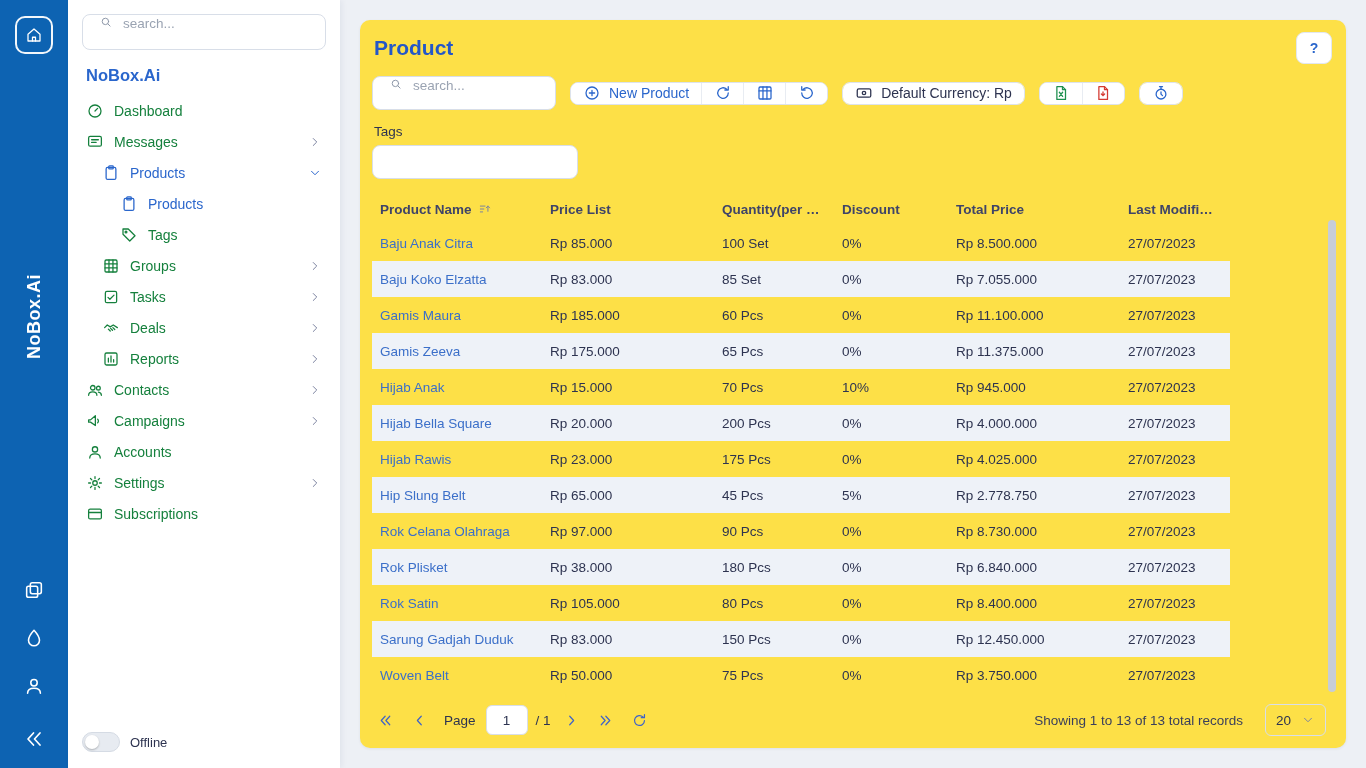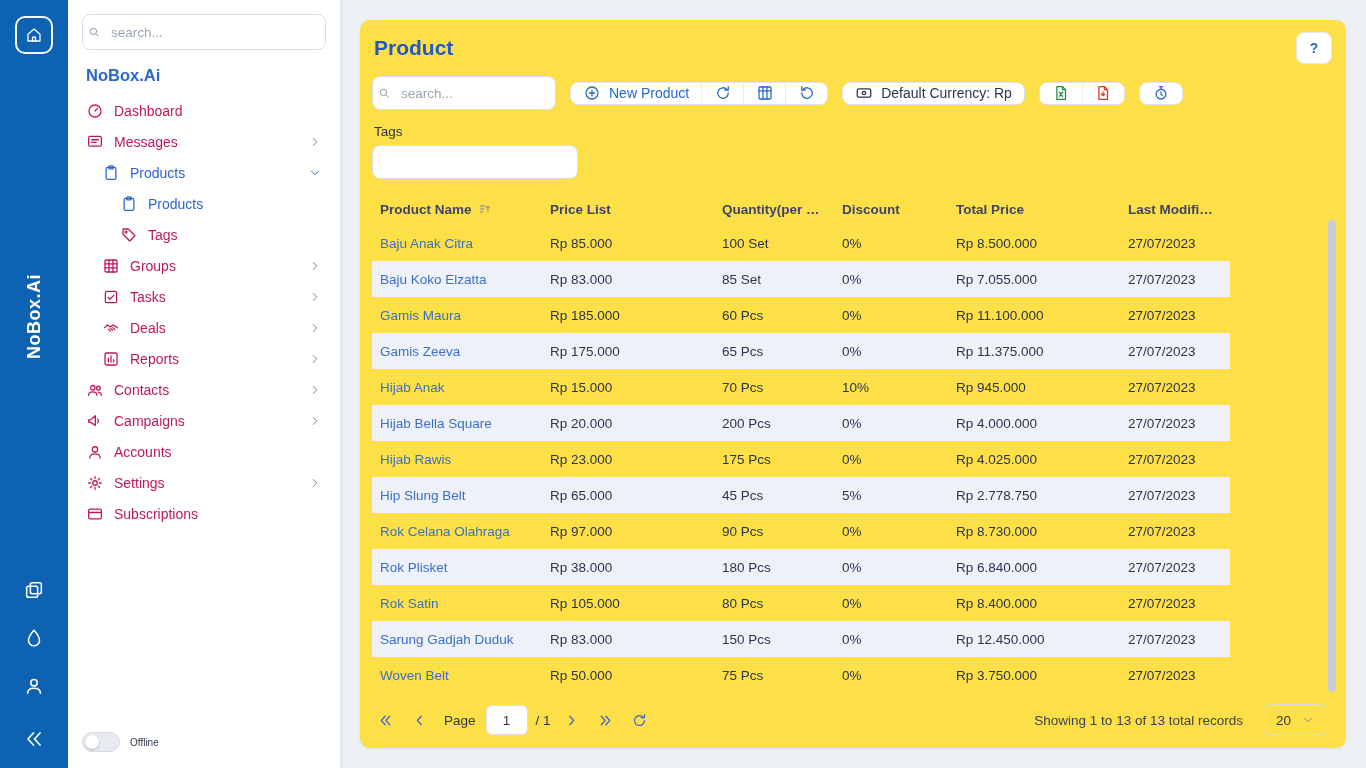--- a/index.html
+++ b/index.html
@@ -19,32 +19,32 @@
   .home-btn { width:38px; height:38px; border:2px solid rgba(255,255,255,.95); border-radius:10px; display:flex; align-items:center; justify-content:center; background:transparent; color:#fff; cursor:pointer; }
   .brand-vert { margin:auto 0; writing-mode:vertical-rl; transform:rotate(180deg); font-weight:800; font-size:18px; letter-spacing:.5px; }
   .rail-bottom { display:flex; flex-direction:column; gap:26px; margin-bottom:30px; }
   .rail-btn { background:transparent; color:#fff; display:flex; align-items:center; justify-content:center; }
   .rail-btn .ic { width:22px; height:22px; }
   .rail-collapse { background:transparent; color:#fff; margin-bottom:2px; }
   .rail-collapse .ic { width:24px; height:24px; }
 
   
   .sidebar { width:272px; background:#fff; flex:none; display:flex; flex-direction:column; padding:14px 14px 16px; box-shadow:2px 0 6px rgba(25,39,80,.06); z-index:2; }
-  .search-box { display:flex; align-items:center; gap:8px; border:1px solid #d8dee8; border-radius:8px; height:36px; padding:0 4px; color:#8d97a8; background:#fff; }
+  .search-box { display:flex; align-items:flex-start; gap:8px; border:1px solid #d8dee8; border-radius:8px; height:36px; padding:0 16px; color:#8d97a8; background:#fff; }
   .search-box input { border:none; flex:1; min-width:0; font-size:13.5px; color:#2d3350; background:transparent; }
   .search-box input::placeholder { color:#9aa3b2; }
   .brand { color:#2a66cc; font-weight:800; font-size:16.5px; margin:16px 0 10px 4px; }
   .nav { flex:1; overflow:hidden; }
-  .nav-item { display:flex; align-items:center; gap:10px; height:31px; color:#be185d; font-size:14px; font-weight:500; cursor:pointer; padding:0 4px; }
+  .nav-item { display:flex; align-items:center; gap:10px; height:31px; color:#15803d; font-size:14px; font-weight:500; cursor:pointer; padding:0 4px; }
   .nav-item .chev { margin-left:auto; color:#7b83a0; }
   .nav-item.active { color:#2a66cc; }
   .nav-item.active .chev { color:#2a66cc; }
   .lvl1 { padding-left:20px; }
   .lvl2 { padding-left:38px; }
-  .offline { margin-top:auto; display:flex; align-items:center; gap:10px; font-size:10px; color:#2d3350; }
+  .offline { margin-top:auto; display:flex; align-items:center; gap:10px; font-size:13px; color:#2d3350; }
   .toggle { width:38px; height:20px; border-radius:10px; background:#e7ebf1; border:1px solid #d5dbe4; position:relative; cursor:pointer; }
   .toggle .knob { position:absolute; left:2px; top:2px; width:14px; height:14px; border-radius:50%; background:#fff; box-shadow:0 1px 2px rgba(0,0,0,.25); }
 
   
   .main { flex:1; padding:20px; }
   .card { background:#fde047; border-radius:10px; height:100%; padding:14px 20px 12px 12px; position:relative; box-shadow:0 1px 3px rgba(20,40,90,.07); display:flex; flex-direction:column; }
   .page-title { color:#2457c8; font-size:21px; font-weight:700; margin:0 0 0 2px; line-height:28px; }
   .help-btn { position:absolute; top:12px; right:14px; width:36px; height:32px; border:1px solid #e2e7ef; border-radius:8px; color:#2a66cc; font-weight:700; font-size:14px; display:flex; align-items:center; justify-content:center; }
 
   .toolbar { display:flex; align-items:center; gap:14px; margin-top:14px; }

